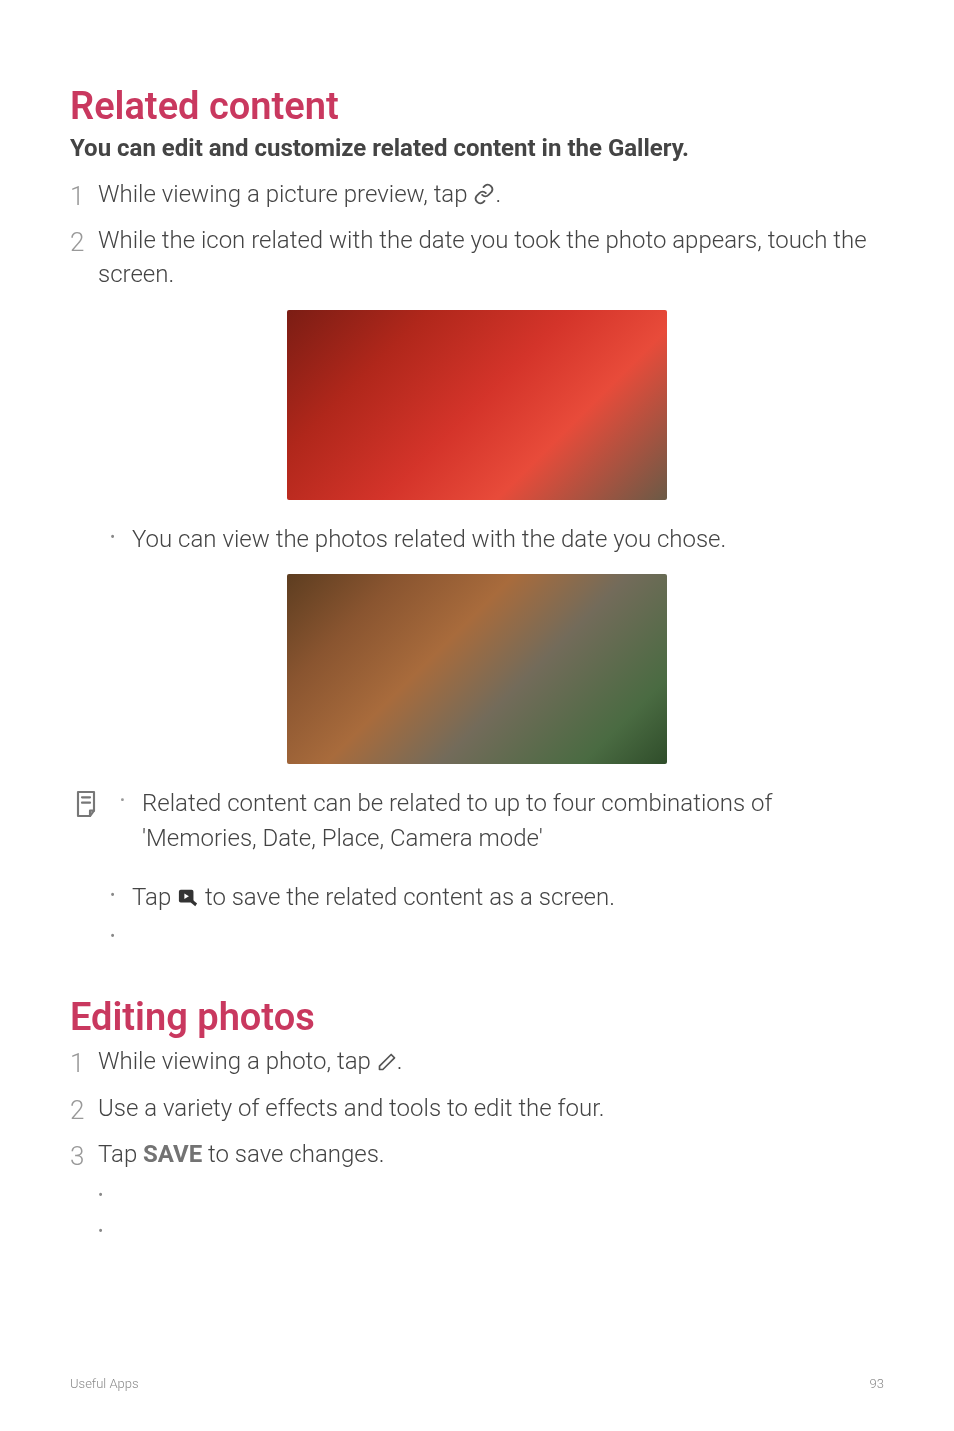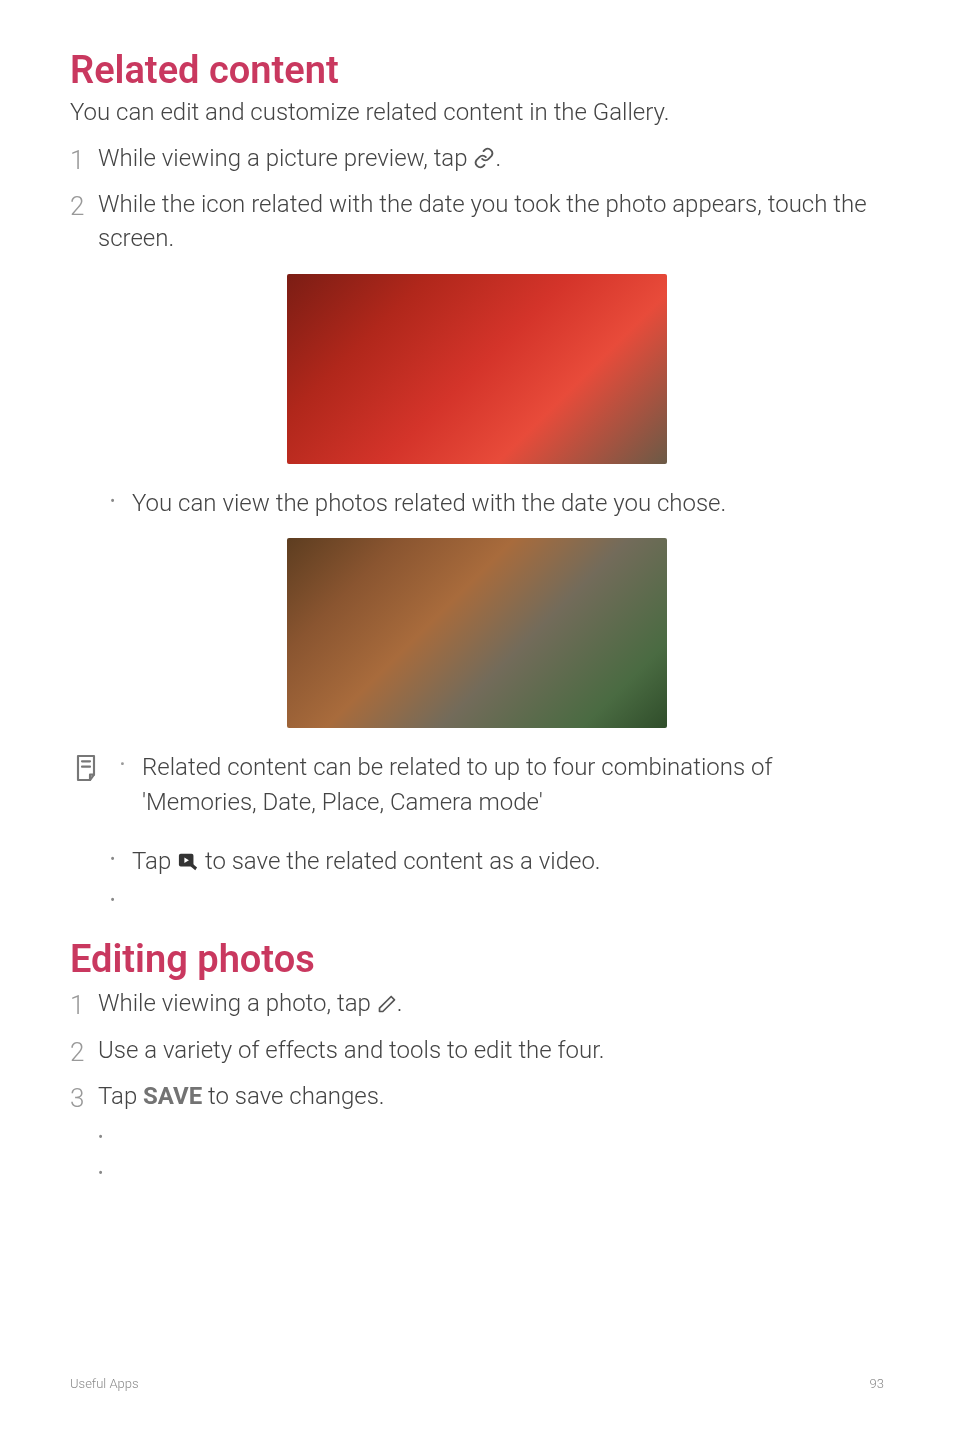--- a/index.html
+++ b/index.html
@@ -8,35 +8,36 @@
     padding: 0;
     width: 954px;
     height: 1431px;
     font-family: -apple-system, BlinkMacSystemFont, "Segoe UI", Roboto, Helvetica, Arial, sans-serif;
     font-weight: 300;
     background: #ffffff;
     color: #333333;
   }
   .page {
     box-sizing: border-box;
-    padding: 48px 70px 40px 70px;
+    padding: 84px 70px 40px 70px;
     width: 100%;
     height: 100%;
     position: relative;
   }
   .section-title {
     color: #c9385f;
     font-size: 38px;
     font-weight: 600;
     margin: 0 0 6px 0;
   }
   .intro {
     font-size: 24px;
     color: #444;
     margin: 0 0 16px 0;
+    font-weight: bold;
   }
   ol.numlist {
     list-style: none;
     margin: 0;
     padding: 0;
   }
   ol.numlist > li {
     display: flex;
     margin-bottom: 10px;
     font-size: 24px;
@@ -126,21 +127,21 @@
   .footer {
     position: absolute;
     left: 70px;
     right: 70px;
     bottom: 40px;
     display: flex;
     justify-content: space-between;
     font-size: 13px;
     color: #8a8a8a;
   }
-  .sect2 { margin-top: 22px; }
+  .sect2 { margin-top: 44px; }
 </style>
 </head>
 <body>
 
 <div class="page">
 
   <h2 class="section-title">Related content</h2>
   <p class="intro">You can edit and customize related content in the Gallery.</p>
 
   <ol class="numlist">
@@ -201,21 +202,21 @@
       <span class="dot">•</span>
       <span>
         <span>Tap </span>
         <span class="inline-icon">
           <svg width="22" height="20" viewBox="0 0 24 22" fill="#333">
             <rect x="2" y="2" width="16" height="14" rx="2"></rect>
             <polygon points="8,6 8,12 13,9" fill="#fff"></polygon>
             <path d="M17 13 l5 4 l-2 3 l-5-4 z" fill="#333"></path>
           </svg>
         </span>
-        <span> to save the related content as a video.</span>
+        <span> to save the related content as a screen.</span>
       </span>
     </li>
     <li>
       <span class="dot">•</span>
     </li>
   </ul>
 
   <div class="sect2">
     <h2 class="section-title">Editing photos</h2>
 

